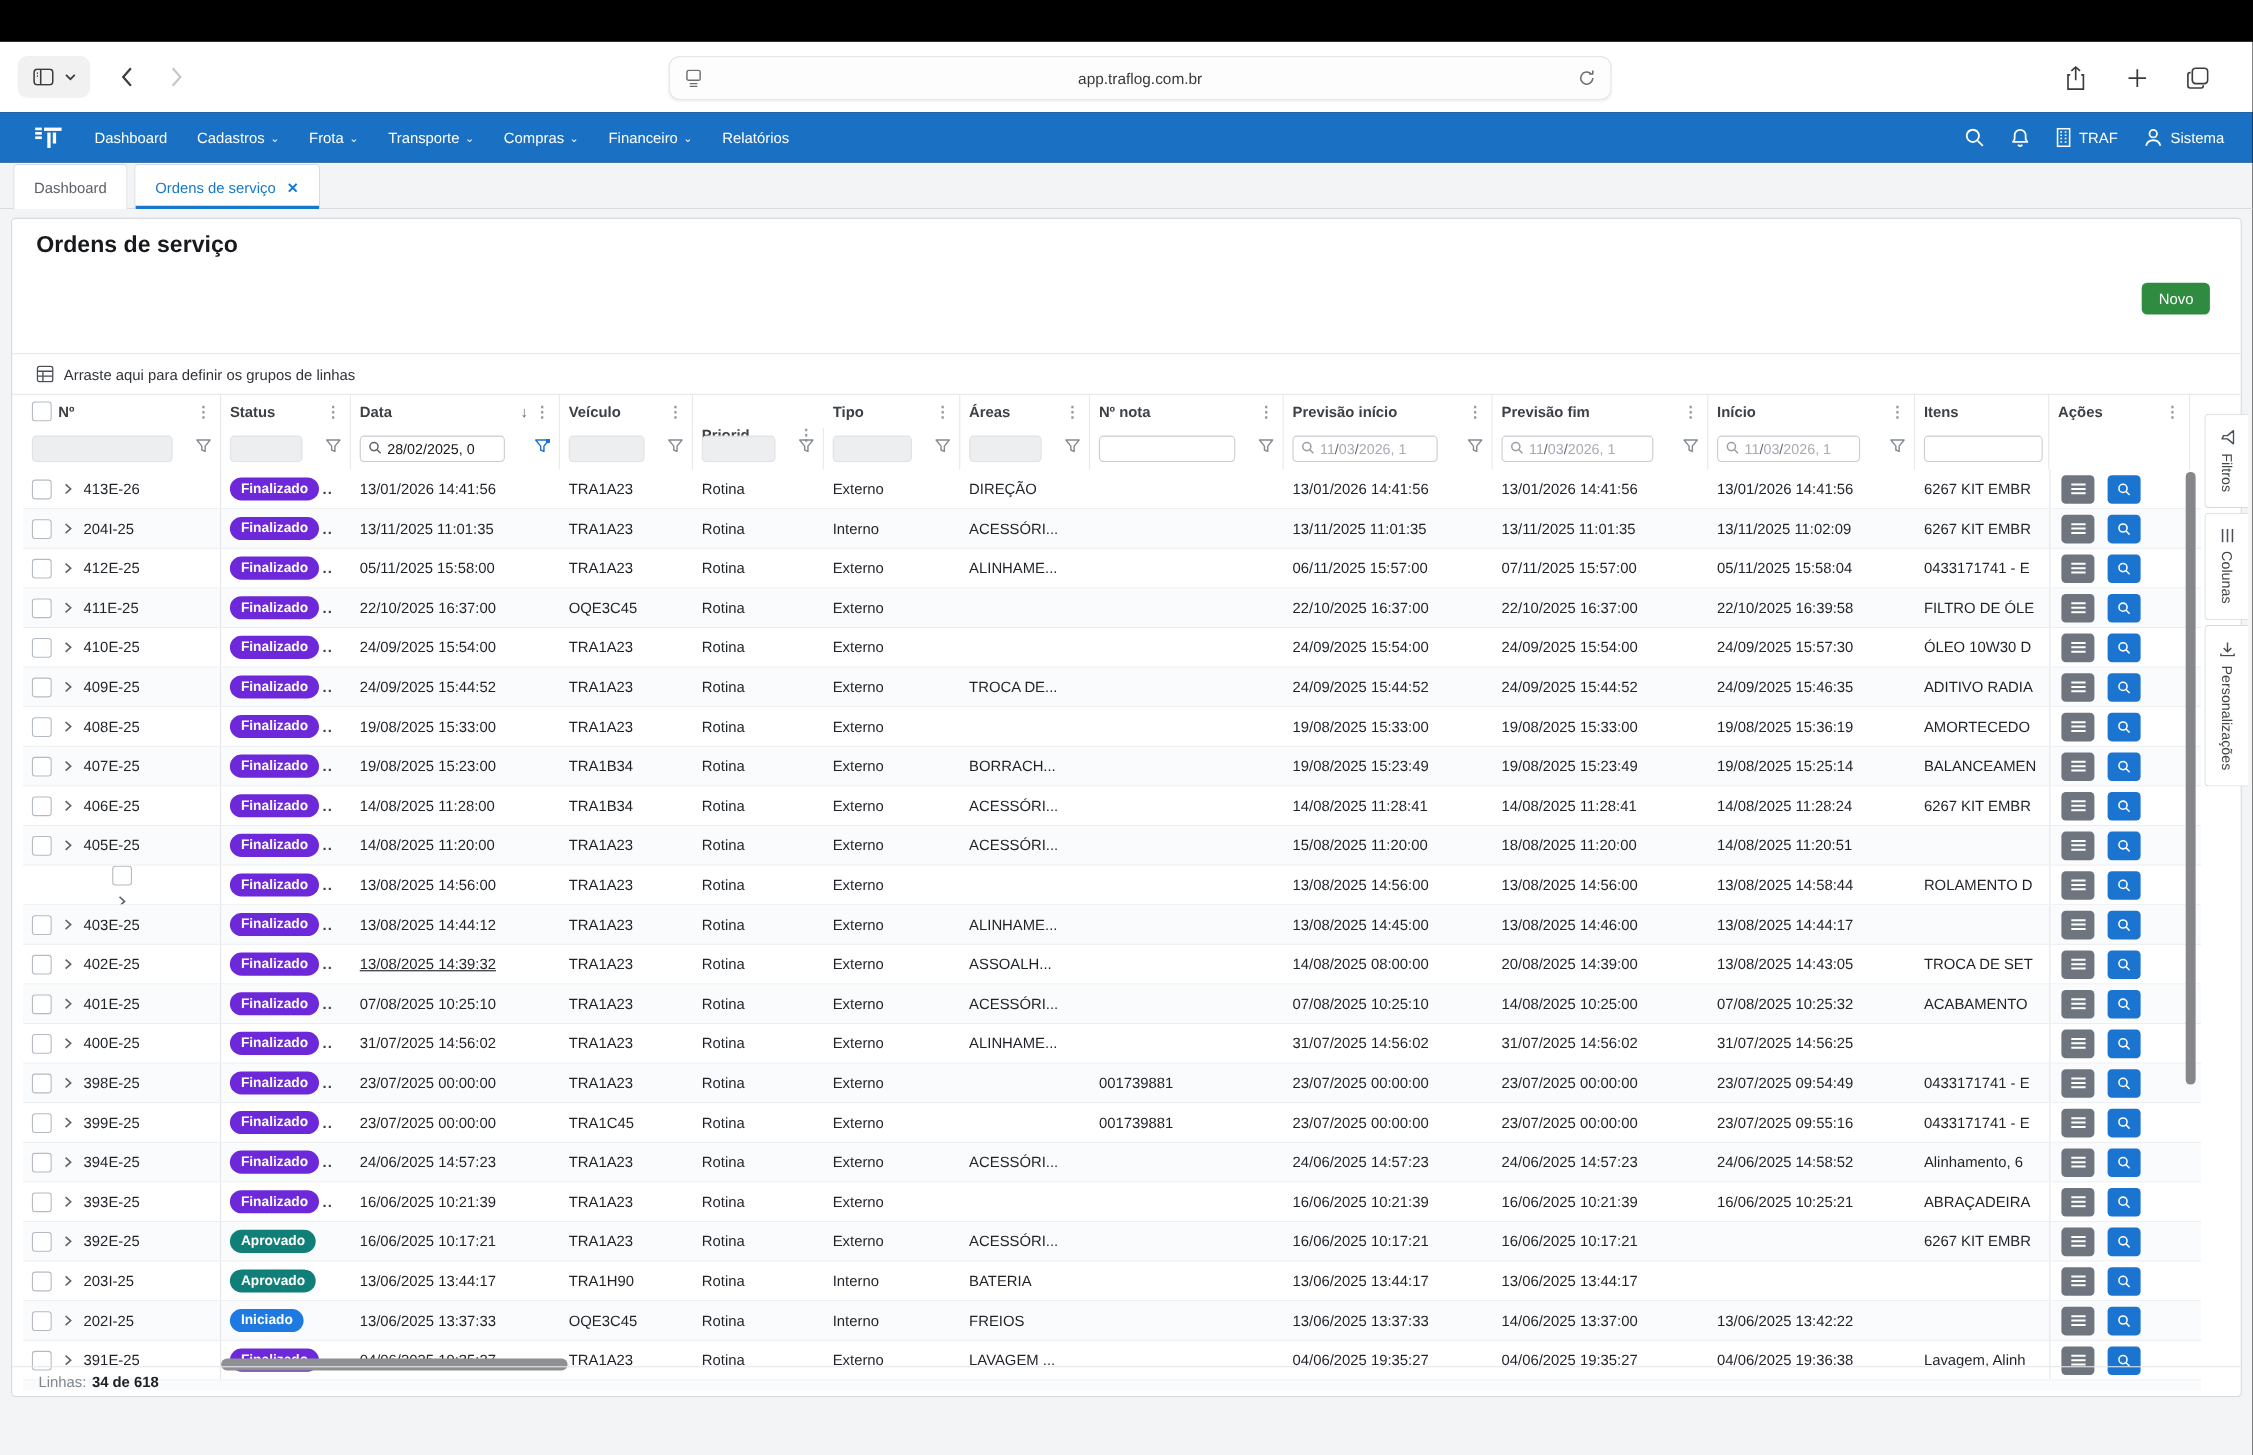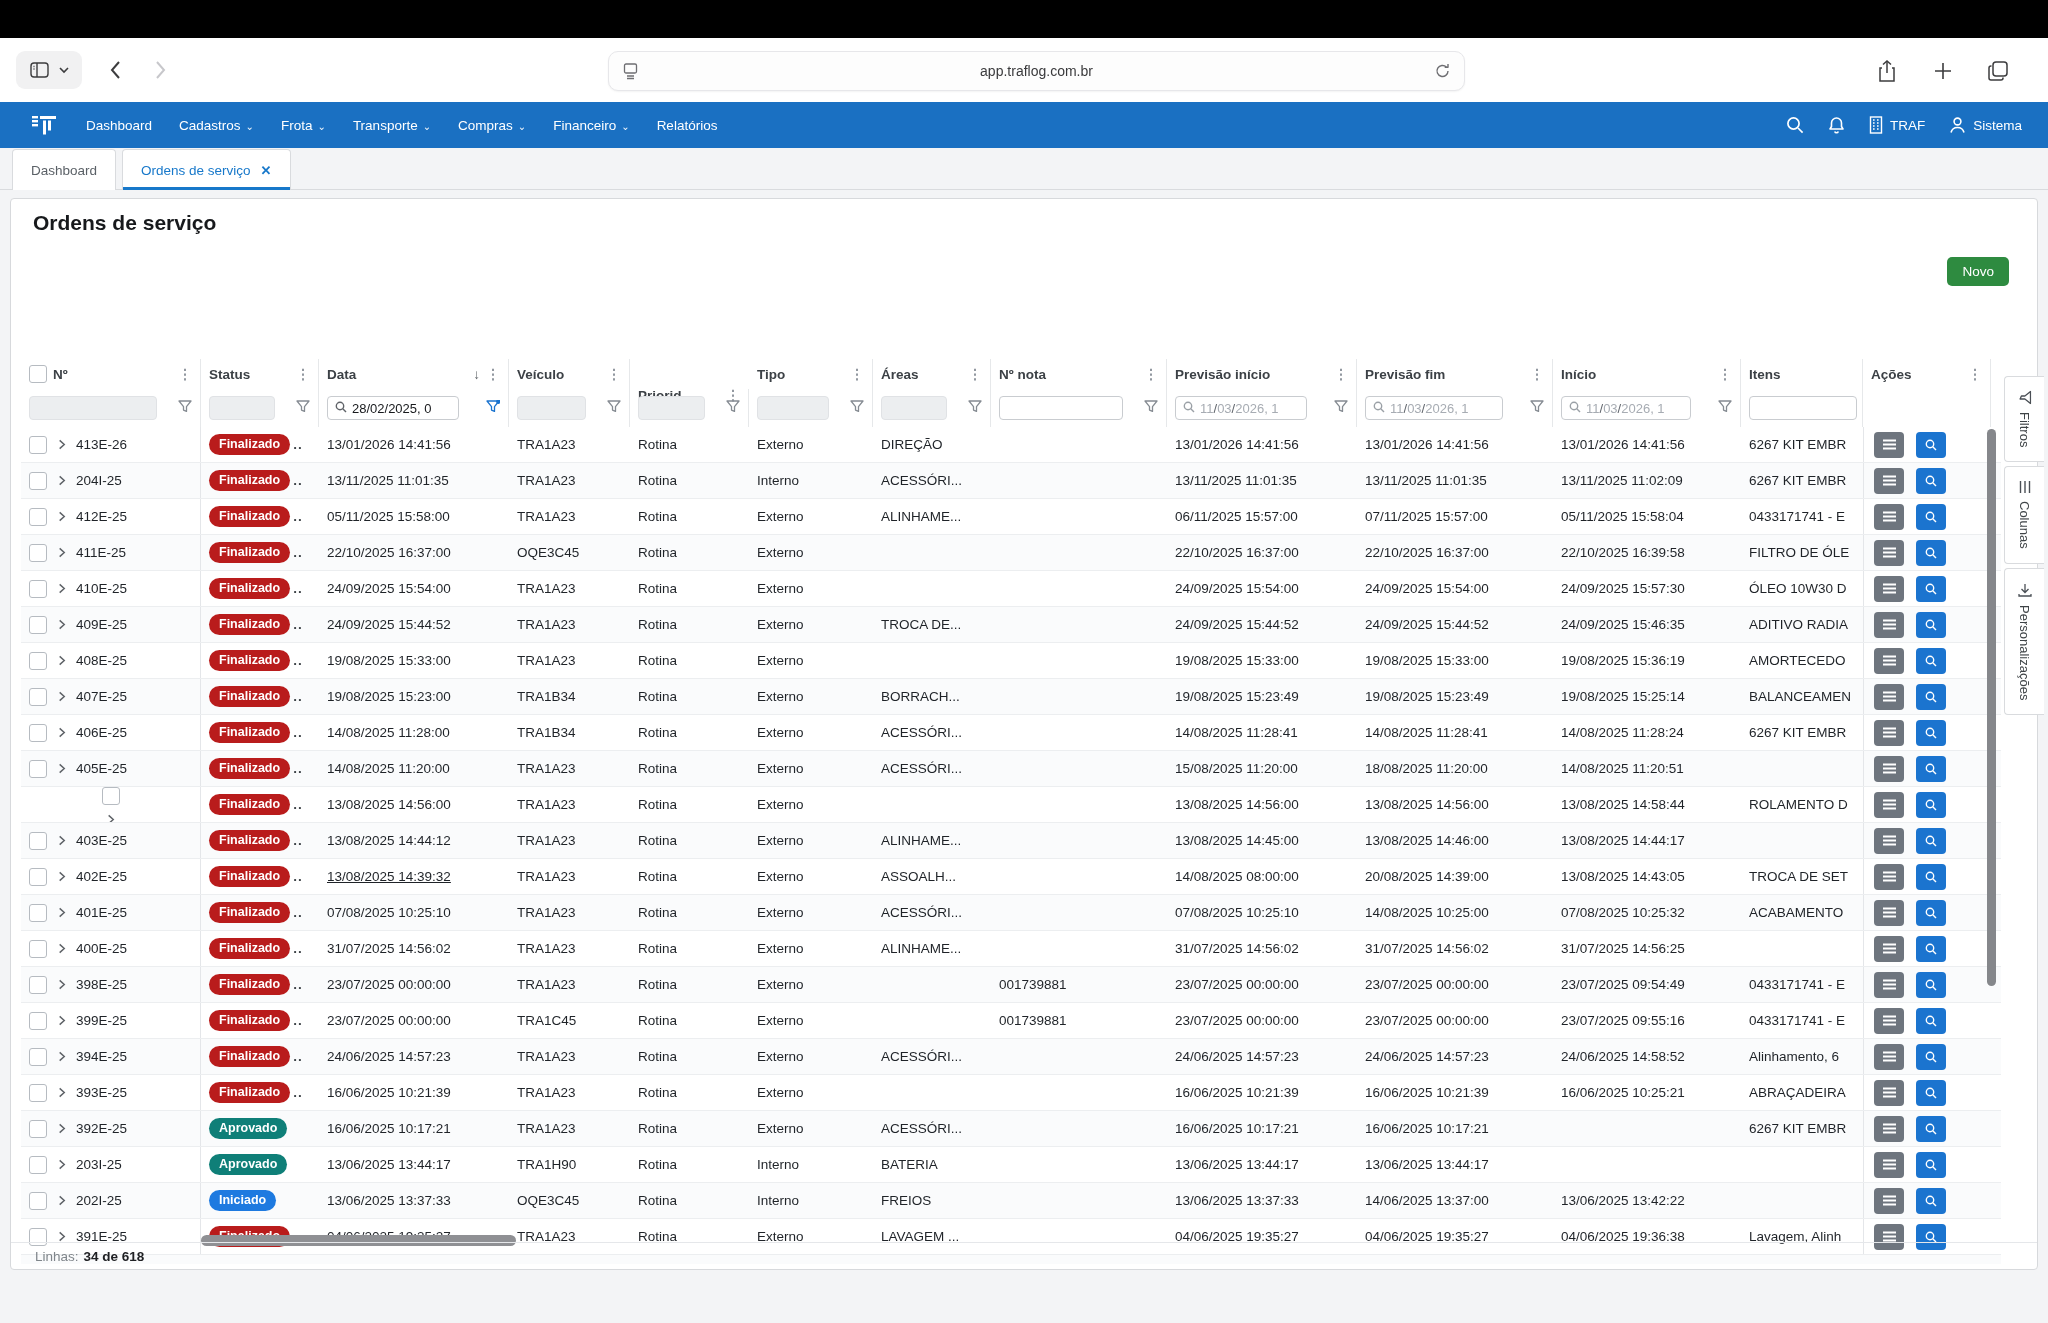--- a/index.html
+++ b/index.html
@@ -61,21 +61,21 @@
   .ph{color:#a7acb3}.ph b{color:#5f646b;font-weight:400}
   .row{display:flex;height:35px;border-bottom:1px solid #eceef0;background:#fff;}
   .row.alt{background:#fafbfc}
   .cell{display:flex;align-items:center;padding:0 8px;box-sizing:border-box;height:100%;
         font-size:13.5px;color:#1f2328;white-space:nowrap;overflow:hidden;}
   .cell.c0{border-right:1px solid #e4e6e9;gap:9px}
   .cell.ca{border-left:1px solid #e4e6e9;gap:12px;padding-left:10px}
   .cbx{width:16px;height:16px;border:1.5px solid #b6bbc1;border-radius:3px;background:#fff;flex:none}
   .badge{display:inline-block;padding:4px 10px;border-radius:12px;color:#fff;font-size:12.5px;
          font-weight:700;line-height:1;}
-  .badge-finalizado{background:#b91c1c}
+  .badge-finalizado{background:#6d28d9}
   .badge-aprovado{background:#0f7f78}
   .badge-iniciado{background:#1e7ae0}
   .trunc{color:#3c4146;margin-left:3px;letter-spacing:1px;font-weight:600}
   .abtn{width:30px;height:26px;border-radius:4px;border:none;display:flex;align-items:center;
         justify-content:center;padding:0}
   .abtn.menu{background:#6e757e}.abtn.search{background:#1b74cf}
   .partial{height:9px;border-bottom:none}
   .panel-footer{position:absolute;left:0;right:0;bottom:0;height:26px;border-top:1px solid #e5e7ea;
                 display:flex;align-items:center;padding-left:24px;font-size:13.5px;gap:5px;}
   .panel-footer .lab{color:#80868b}.panel-footer .val{color:#202124;font-weight:700}
@@ -210,20 +210,27 @@
     <span class="tab active">
       <span>Ordens de serviço</span>
       <span class="close">✕</span>
     </span>
   </div>
 
   <div class="page-bg">
     <div class="panel">
       <div class="panel-title">Ordens de serviço</div>
       <button class="btn-novo">Novo</button>
+      <div class="group-bar">
+        <svg width="16" height="16" viewBox="0 0 16 16" fill="none" stroke="#4a4f55" stroke-width="1.2">
+            <rect x="1" y="1" width="14" height="14" rx="2"></rect>
+            <path d="M1 5.5h14M6 5.5V15M1 10h14"></path>
+          </svg>
+        <span>Arraste aqui para definir os grupos de linhas</span>
+      </div>
       <div id="grid">
           <div class="grid-hrow">
             <div class="hcell" style="width: 180px;">
               <span class="cbx"></span>
               <span class="hlab">Nº</span>
               <span class="kebab">⋮</span>
             </div>
             <div class="hcell" style="width: 118px;">
               <span class="hlab">Status</span>
               <span class="kebab">⋮</span>

